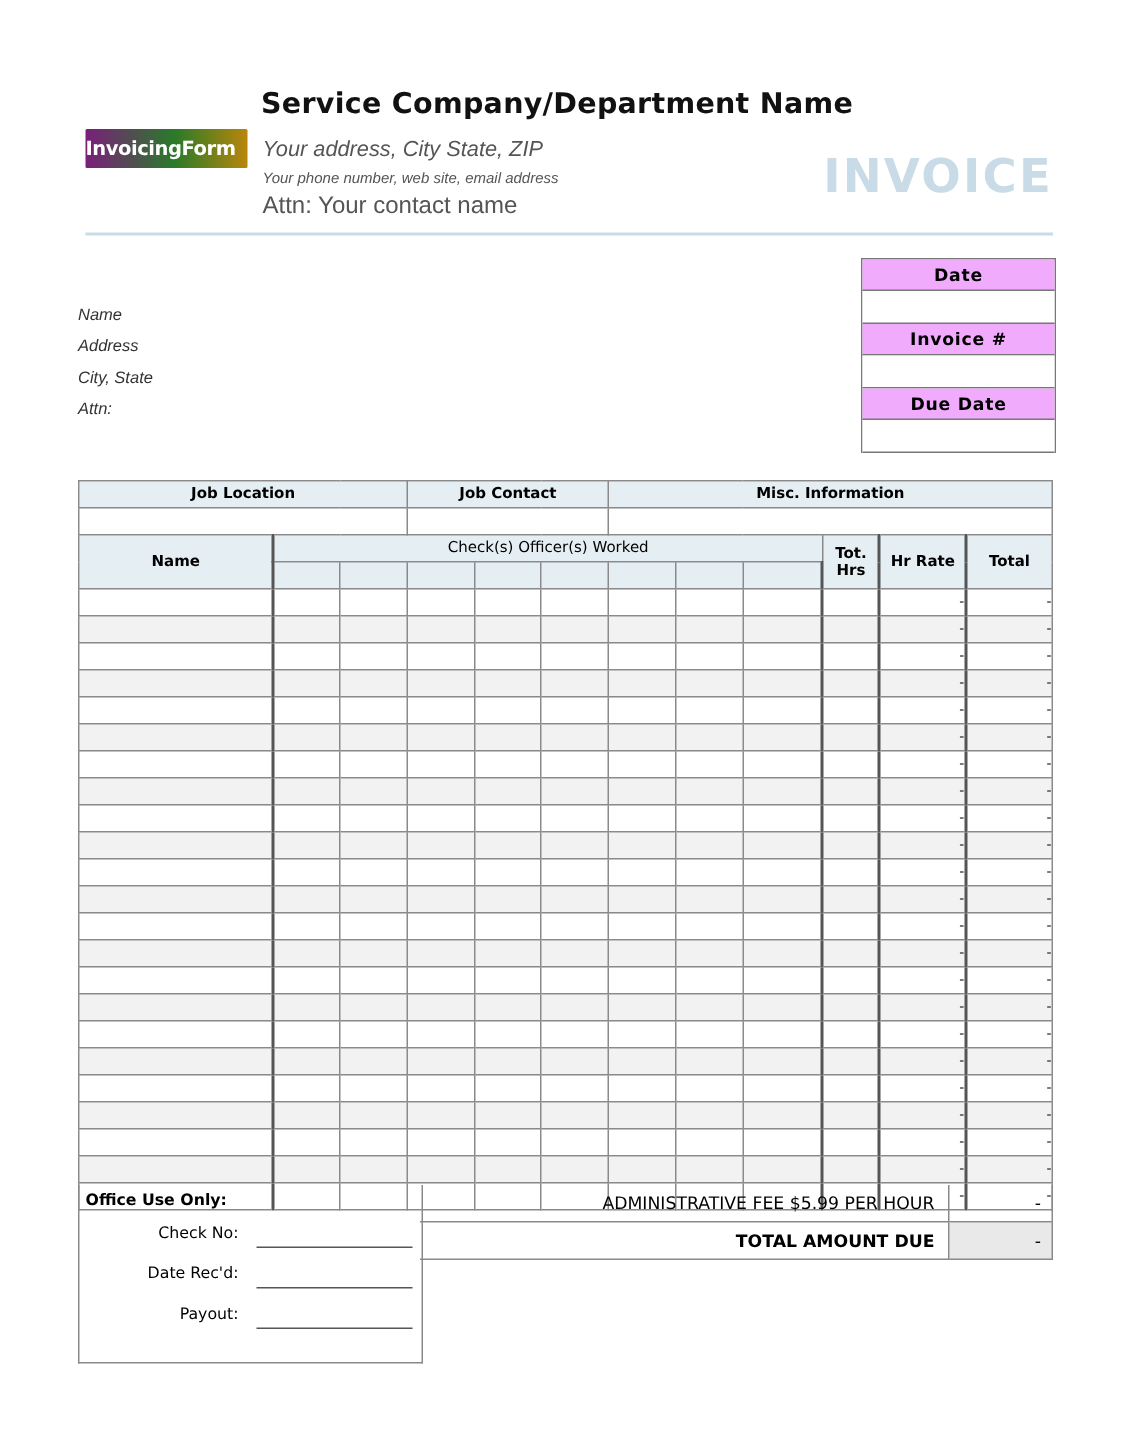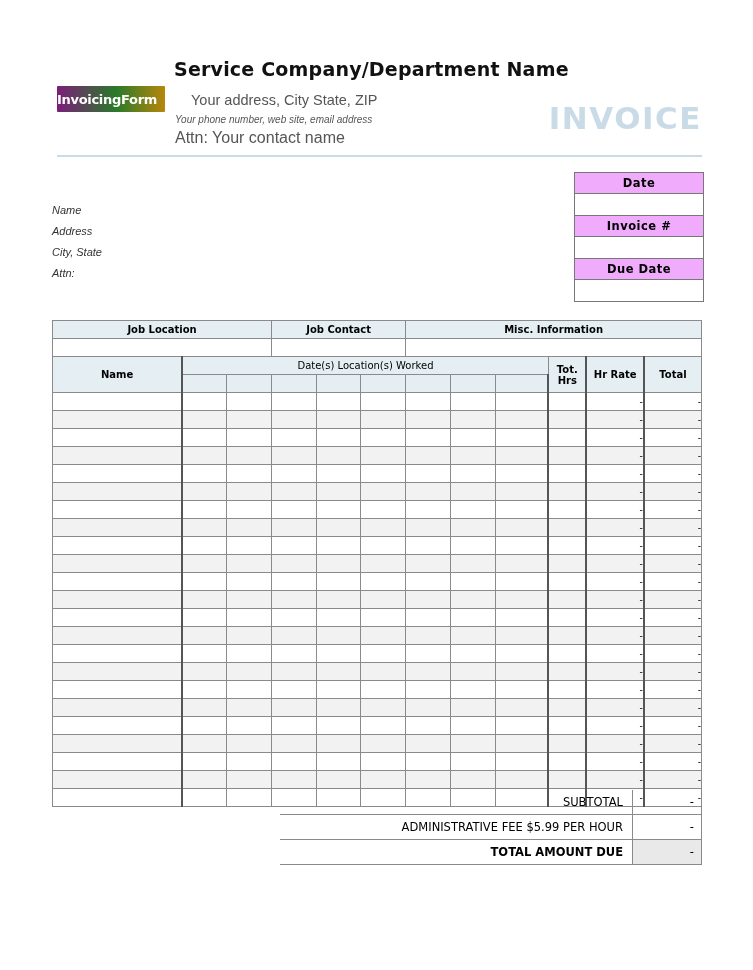--- a/index.html
+++ b/index.html
@@ -60,23 +60,23 @@
     font-weight: bold;
     letter-spacing: 0.2px;
     color: #111;
     white-space: nowrap;
   }
   .addr1 {
     position: absolute;
     left: 123px;
     top: 44px;
     font-size: 14.5px;
+    font-style: italic;
     color: #555;
     white-space: nowrap;
-    margin-left: 16px;
   }
   .addr2 {
     position: absolute;
     left: 123px;
     top: 66px;
     font-size: 10px;
     font-style: italic;
     color: #555;
     white-space: nowrap;
   }
@@ -334,21 +334,21 @@
         <td class="hdr-cell" colspan="3">Job Contact</td>
         <td class="hdr-cell" colspan="6">Misc. Information</td>
       </tr>
       <tr>
         <td class="sub-blank" colspan="3"></td>
         <td class="sub-blank" colspan="3"></td>
         <td class="sub-blank" colspan="6"></td>
       </tr>
       <tr>
         <td class="colhdr thickright" rowspan="2">Name</td>
-        <td class="dates-hdr" colspan="8">Date(s) Location(s) Worked</td>
+        <td class="dates-hdr" colspan="8">Check(s) Officer(s) Worked</td>
         <td class="colhdr small thickright" rowspan="2">Tot. Hrs</td>
         <td class="colhdr thickright" rowspan="2">Hr Rate</td>
         <td class="colhdr" rowspan="2">Total</td>
       </tr>
       <tr id="dates-sub-row">
           <td class="dates-sub"></td>
           <td class="dates-sub"></td>
           <td class="dates-sub"></td>
           <td class="dates-sub"></td>
           <td class="dates-sub"></td>
@@ -676,28 +676,39 @@
           <td></td>
           <td></td>
           <td class="thickright"></td>
           <td class="thickright"></td>
           <td class="dash thickright">-</td>
           <td class="dash">-</td>
         </tr>
       </tbody>
   </table>
 
+  <div class="footer-left">
+    <div class="office-label">Office Use Only:</div>
+    <div class="fl-row" style="top:26px;">
+      <span class="fl-label">Check No:</span>
+      <span class="fl-line"></span>
+    </div>
+    <div class="fl-row" style="top:53px;">
+      <span class="fl-label">Date Rec'd:</span>
+      <span class="fl-line"></span>
+    </div>
+    <div class="fl-row" style="top:80px;">
+      <span class="fl-label">Payout:</span>
+      <span class="fl-line"></span>
+    </div>
+  </div>
 
   <table class="totals">
     <tbody id="totals-rows">
         <tr>
-          <td class="lbl">SUBTOTAL</td>
-          <td class="val">-</td>
-        </tr>
-        <tr>
           <td class="lbl">ADMINISTRATIVE FEE $5.99 PER HOUR</td>
           <td class="val">-</td>
         </tr>
         <tr>
           <td class="lbl bold">TOTAL AMOUNT DUE</td>
           <td class="val shade">-</td>
         </tr>
       </tbody>
   </table>
 

